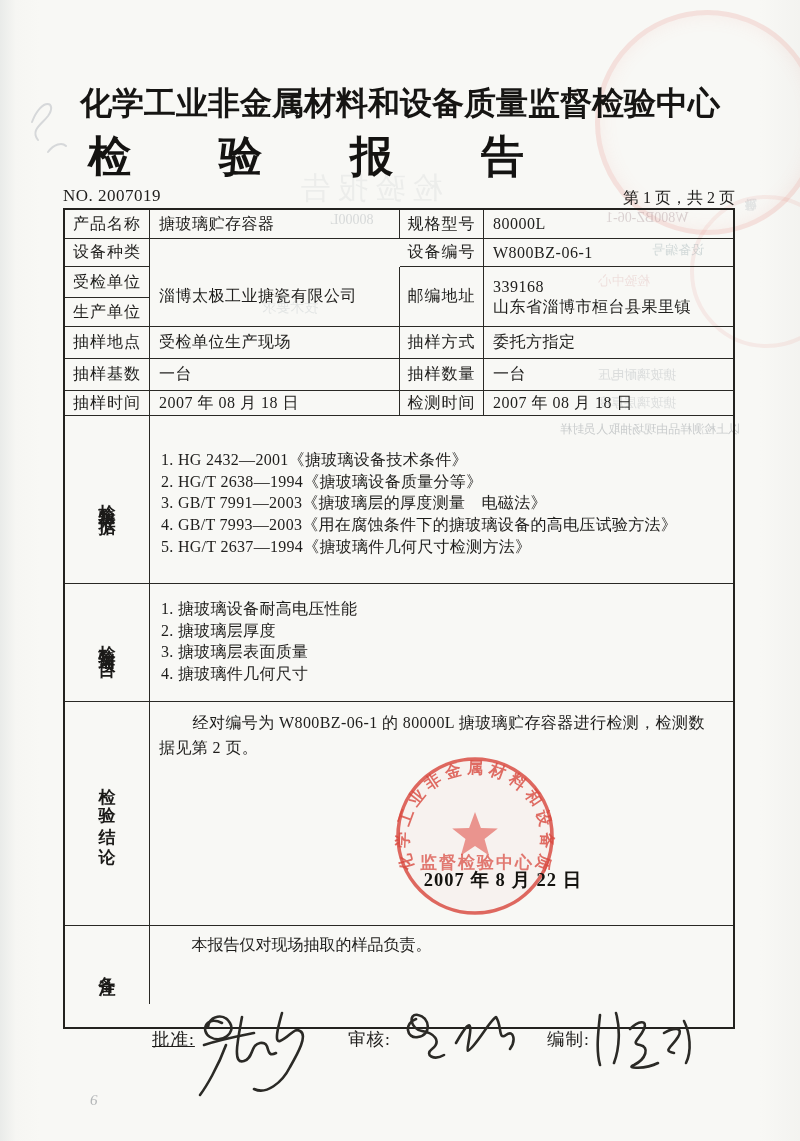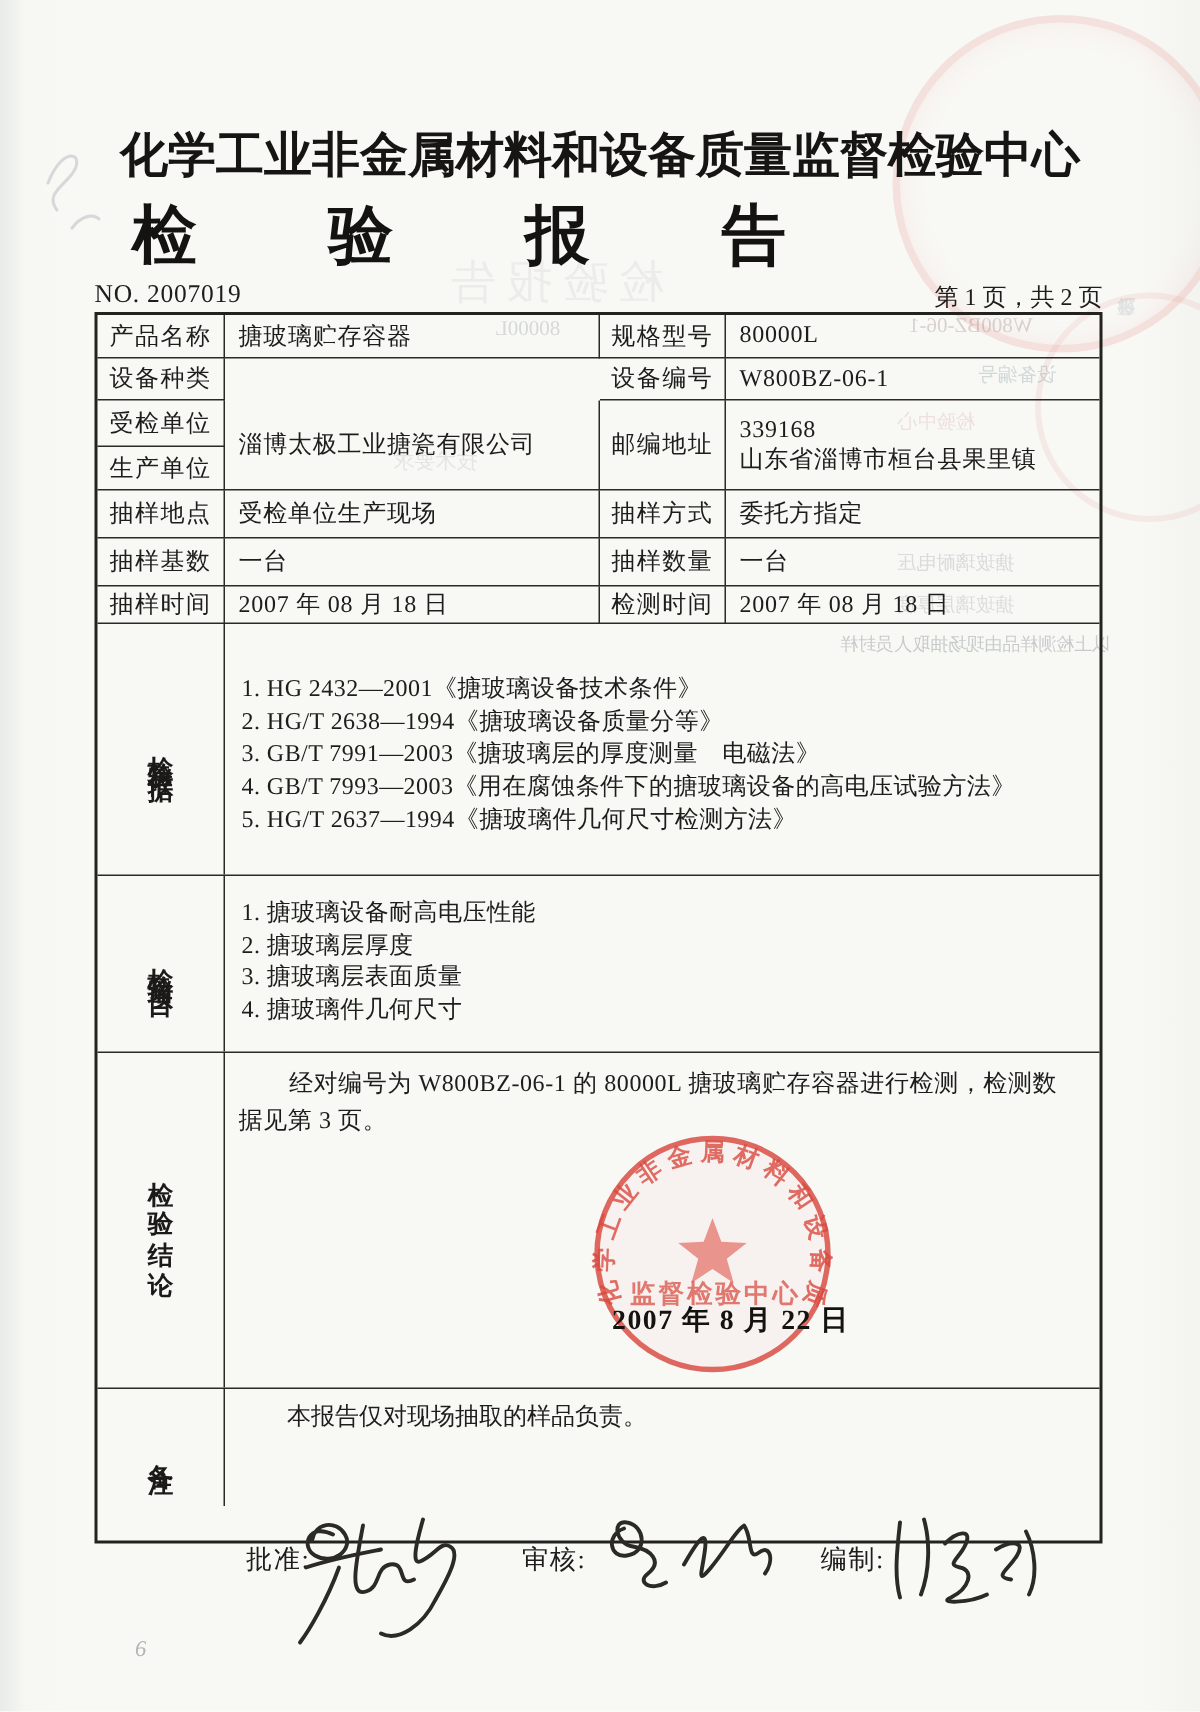--- a/index.html
+++ b/index.html
@@ -52,25 +52,25 @@
   .basis-list{padding:33px 8px 0 11px;line-height:21.6px;letter-spacing:.3px;}
   .items-list{padding:14px 8px 0 11px;line-height:21.6px;letter-spacing:.3px;}
   .concl-text{padding:8px 16px 0 9px;text-indent:2.1em;line-height:25px;font-size:16px;letter-spacing:.4px;}
   .remark-text{padding:7px 10px 0 11px;text-indent:1.9em;line-height:23px;}
   
   .seal-svg{position:absolute;left:375px;top:750px;width:205px;height:190px;}
   .seal-caption{position:absolute;left:428px;top:815px;width:120px;text-align:center;
     font-size:20px;letter-spacing:9px;color:#191816;}
   .seal-bottom-text{position:absolute;left:396px;top:851px;width:162px;text-align:center;
     font-size:17px;font-weight:bold;letter-spacing:2px;color:rgba(216,72,62,.72);}
-  .seal-date{position:absolute;left:408px;top:867px;width:190px;text-align:left;
+  .seal-date{position:absolute;left:408px;top:867px;width:190px;text-align:center;
     font-size:18.5px;letter-spacing:1px;color:#14130f;font-weight:bold;}
   
   .sig-label{position:absolute;font-size:17.5px;letter-spacing:1px;}
-  .lbl-approve{left:164px;top:1027px;}
+  .lbl-approve{left:152px;top:1027px;text-decoration:underline;}
   .lbl-review{left:348px;top:1027px;}
   .lbl-prepare{left:547px;top:1027px;}
   .sig{position:absolute;}
   .sig path{fill:none;stroke:#2b2a26;stroke-width:2.6;stroke-linecap:round;stroke-linejoin:round;}
   .sig-1{left:190px;top:1003px;}
   .sig-2{left:392px;top:1003px;}
   .sig-3{left:586px;top:1001px;}
   
   .ghost{position:absolute;pointer-events:none;white-space:nowrap;transform:scaleX(-1);
     font-family:"Liberation Serif","DejaVu Serif",serif;}
@@ -179,21 +179,21 @@
           <div>4.  搪玻璃件几何尺寸</div>
         </div>
       </div>
     </div>
 
     <div class="sec" style="height:224px">
       <div class="sec-label">
         <div class="vlabel vl-concl">检验结论</div>
       </div>
       <div class="sec-content">
-        <div class="concl-text">经对编号为 W800BZ-06-1 的 80000L 搪玻璃贮存容器进行检测，检测数据见第 3 页。</div>
+        <div class="concl-text">经对编号为 W800BZ-06-1 的 80000L 搪玻璃贮存容器进行检测，检测数据见第 2 页。</div>
       </div>
     </div>
 
     <div class="sec" style="height:78px;border-bottom:none">
       <div class="sec-label">
         <div class="vlabel vl-remark">备注</div>
       </div>
       <div class="sec-content">
         <div class="remark-text">本报告仅对现场抽取的样品负责。</div>
       </div>

